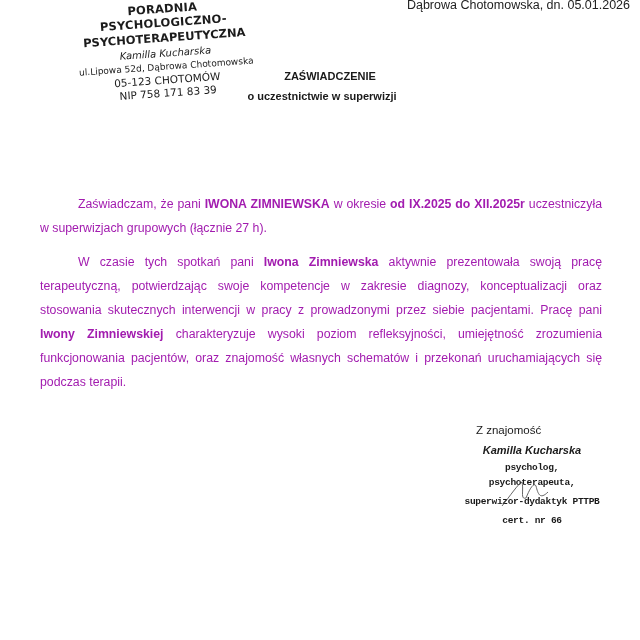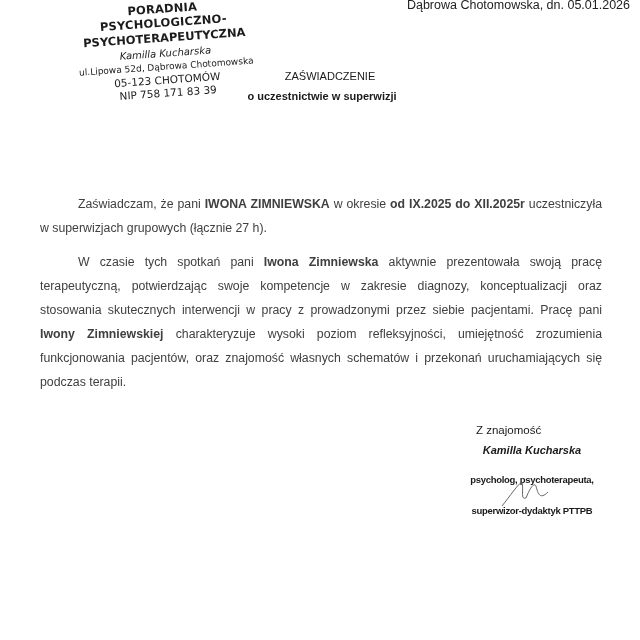--- a/index.html
+++ b/index.html
@@ -9,30 +9,30 @@
   .stamp { position:absolute; left:72px; top:8px; width:180px; transform:rotate(-4deg);
            transform-origin:left top; text-align:center; color:#1b1b1b;
            font-family:"DejaVu Sans", sans-serif; }
   .stamp .l1 { font-size:11.5px; font-weight:bold; letter-spacing:0.2px; }
   .stamp .l2 { font-size:11.5px; font-weight:bold; margin-top:1px; }
   .stamp .l3 { font-size:10px; font-style:italic; margin-top:3px; }
   .stamp .l4 { font-size:9px; margin-top:3px; }
   .stamp .l5 { font-size:10.5px; margin-top:2px; }
   .stamp .l6 { font-size:10.5px; margin-top:1px; }
   .title { position:absolute; top:70px; left:0; width:640px; text-align:center; font-size:11px; }
-  .title .h { font-weight:normal; padding-left:20px; }
+  .title .h { font-weight:bold; padding-left:20px; }
   .title .s { font-weight:bold; margin-top:8px; padding-left:4px; }
   .body { position:absolute; top:192px; left:40px; width:562px; font-size:12.3px;
-          line-height:24px; text-align:justify; color:#404040; }
+          line-height:24px; text-align:justify; color:#a21caf; }
   .body p { margin:0 0 10px 0; text-indent:38px; }
   .body b { font-weight:bold; }
   .closing { position:absolute; top:424px; left:476px; font-size:11.5px; }
   .sig { position:absolute; top:444px; left:462px; width:140px; text-align:center; }
   .sig .n { font-size:11px; font-weight:bold; font-style:italic; }
-  .sig .r { font-size:9.5px; font-weight:bold; line-height:15px; margin-top:16px; letter-spacing:-0.3px;}
+  .sig .r { font-size:9.5px; font-weight:bold; line-height:15px; margin-top:4px; letter-spacing:-0.3px;font-family:Liberation Mono, monospace;}
   .scribble { position:absolute; left:500px; top:478px; }
 </style>
 </head>
 <body>
 
 <div class="date">Dąbrowa Chotomowska, dn. 05.01.2026</div>
 
 <div class="stamp">
   <div class="l1">PORADNIA PSYCHOLOGICZNO-</div>
   <div class="l2">PSYCHOTERAPEUTYCZNA</div>
@@ -51,17 +51,18 @@
   <p><span>Zaświadczam, że pani </span><b>IWONA ZIMNIEWSKA</b><span> w okresie </span><b>od IX.2025 do XII.2025r</b><span> uczestniczyła w superwizjach grupowych (łącznie 27 h).</span></p>
   <p><span>W czasie tych spotkań pani </span><b>Iwona Zimniewska</b><span> aktywnie prezentowała swoją pracę terapeutyczną, potwierdzając swoje kompetencje w zakresie diagnozy, konceptualizacji oraz stosowania skutecznych interwencji w pracy z prowadzonymi przez siebie pacjentami. Pracę pani </span><b>Iwony Zimniewskiej</b><span> charakteryzuje wysoki poziom refleksyjności, umiejętność zrozumienia funkcjonowania pacjentów, oraz znajomość własnych schematów i przekonań uruchamiających się podczas terapii.</span></p>
 </div>
 
 <div class="closing">Z znajomość</div>
 
 <div class="sig">
   <div class="n">Kamilla Kucharska</div>
   <div class="r">psycholog, psychoterapeuta,</div>
   <div class="r">superwizor-dydaktyk PTTPB</div>
+  <div class="r">cert. nr 66</div>
 </div>
 
 <svg class="scribble" width="60" height="30" viewBox="0 0 60 30">
   <path d="M2 28 C10 18, 18 6, 22 4 C24 12, 20 22, 26 20 C30 10, 34 4, 36 8 C38 16, 40 22, 48 14" stroke="#555" stroke-width="0.9" fill="none"></path>
 </svg>
 
 </body></html>

